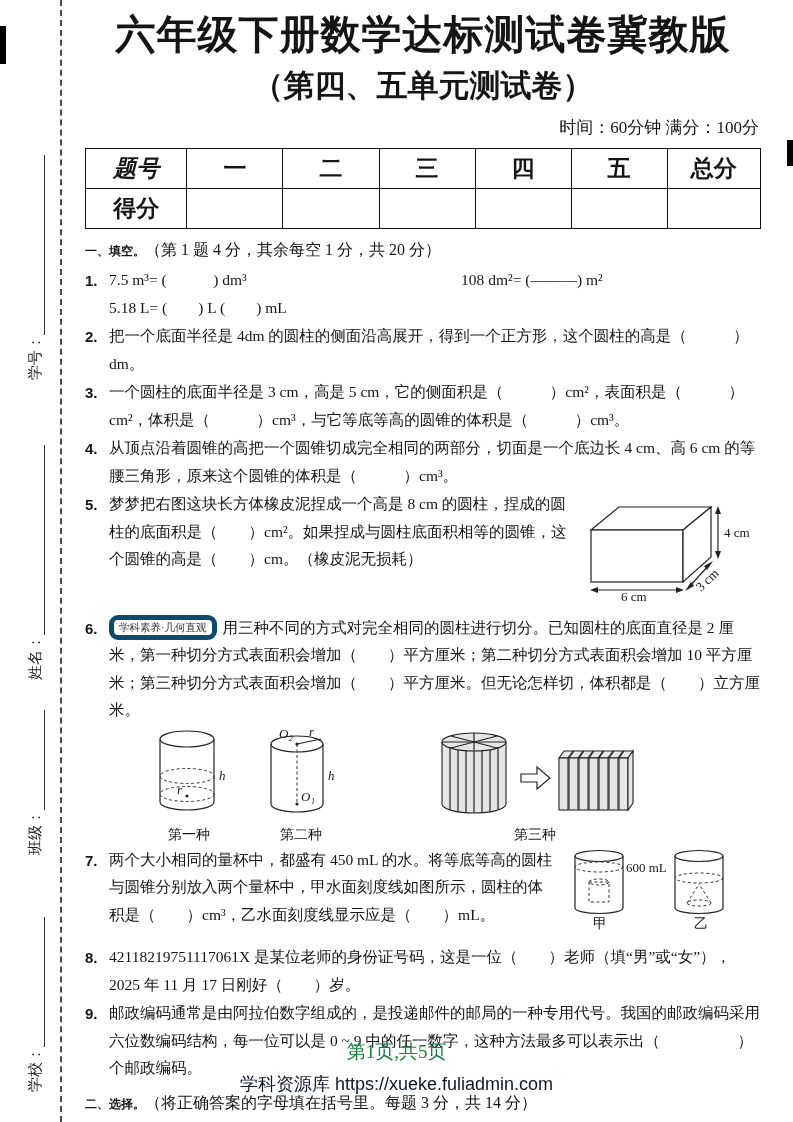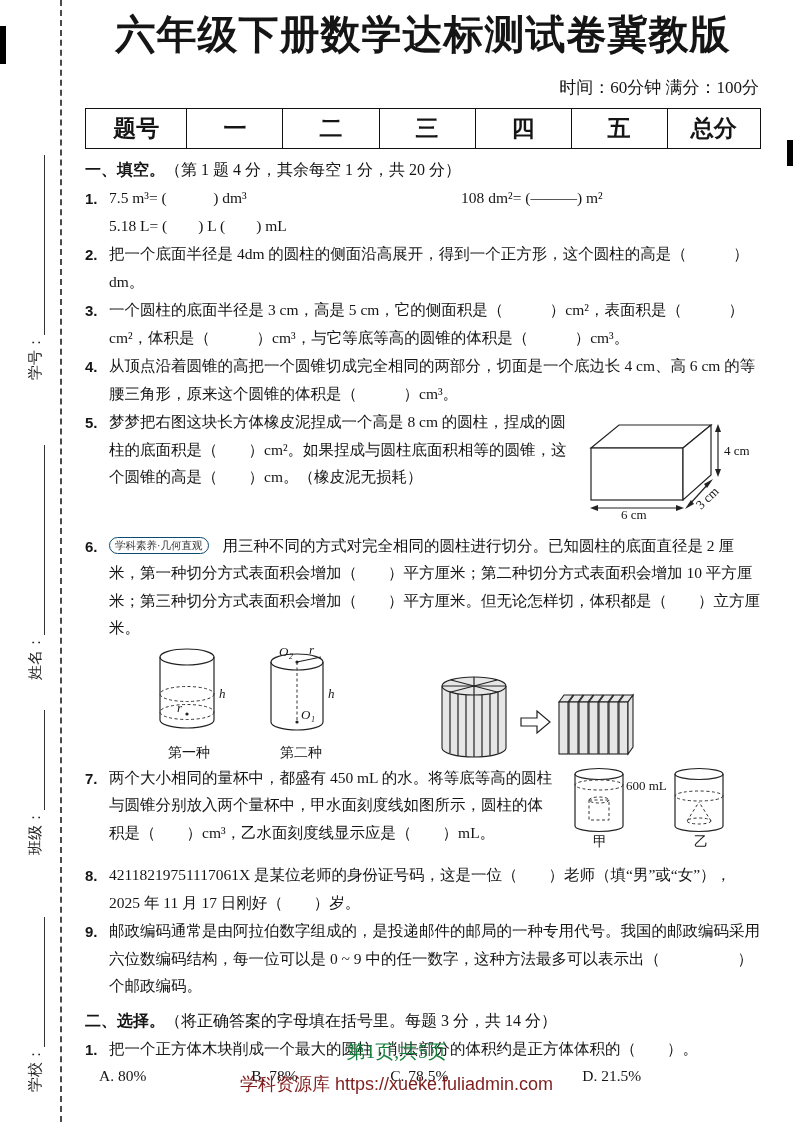--- a/index.html
+++ b/index.html
@@ -19,61 +19,61 @@
   }
   .seal-field { display: flex; align-items: flex-end; white-space: nowrap; }
   .seal-line { display: inline-block; height: 18px; border-bottom: 1.6px solid #333; }
   .scan-mark { position: absolute; background: #000; }
 
   .main { position: absolute; left: 85px; top: 0; width: 676px; }
 
   .title { margin-top: 12px; text-align: center; font-size: 40px; font-weight: bold;
     letter-spacing: 1px; line-height: 1.15; }
   .subtitle { margin-top: 7px; text-align: center; font-size: 31px; font-weight: bold; }
-  .meta { margin-top: 18px; text-align: right; font-size: 17px; padding-right: 2px; }
+  .meta { margin-top: 9px; text-align: right; font-size: 17px; padding-right: 2px; }
 
   table.score { margin-top: 9px; width: 100%; border-collapse: collapse; }
   table.score td { border: 1.8px solid #111; height: 40px; text-align: center;
     font-size: 23px; font-weight: bold; }
-  table.score td.c0 { width: 15%; }
+  table.score td.c0 { width: 15%; font-style: italic; }
   table.score td.cn { width: 14.2%; }
   table.score td.ct { width: 13.8%; }
 
   .sec-head { margin-top: 7px; font-size: 16px; line-height: 27px; }
-  .sec-head b { font-size: 16px; }
+  .sec-head b { font-size: 12px; }
   .q { display: flex; line-height: 27.5px; font-size: 15.5px; margin-top: 1px; }
   .qnum { flex: 0 0 24px; font-weight: bold; font-family: "Liberation Sans", sans-serif;
     font-size: 15px; padding-top: 1px; }
   .qtext { flex: 1; display: flow-root; }
   .q1grid { flex: 1; }
   .q1row { display: flex; }
   .q1row .l { width: 54%; }
   .q1row .r { width: 46%; }
 
-  .badge { display: inline-block; border: 1px solid #0c4a6e; border-radius: 9px;
+  .badge { display: inline-block; border: 5px solid #0c4a6e; border-radius: 9px;
     font-family: "Liberation Sans", sans-serif; font-size: 10.5px; line-height: 15px;
-    padding: 0 5px; color: #333; vertical-align: 2px; margin-right: 10px; }
+    padding: 0 5px; color: #333; vertical-align: 2px; margin-right: 2px; }
 
   .fig-right { float: right; margin: 2px 12px 2px 10px; }
   .figs-row { display: flex; align-items: flex-end; margin: 4px 0 2px 64px; gap: 26px; }
   .figcol { text-align: center; }
   .figcap { font-size: 14px; margin-top: 8px; text-align: center; }
 
   svg .s { stroke: #222; fill: none; stroke-width: 1.2; }
   svg .sf { stroke: #222; fill: #fff; stroke-width: 1.2; }
   svg .sg { stroke: #222; fill: #e6e6e6; stroke-width: 1.1; }
   svg .d { stroke: #333; fill: none; stroke-width: 1; stroke-dasharray: 3,2.5; }
   svg .ah { fill: #222; stroke: none; }
   svg text { fill: #151515; font-family: "Liberation Serif", serif; font-size: 13px; }
   svg text.it { font-style: italic; }
 
   .choices { display: grid; grid-template-columns: 23% 21% 29% 27%; font-size: 15.5px;
     line-height: 26px; padding-left: 14px; }
   .footer-site { position: absolute; left: 0; top: 1072px; width: 100%;
-    text-align: center; font-size: 18px; color: #7f1d1d;
+    text-align: center; font-size: 18px; color: #0f172a;
     font-family: "Liberation Sans", sans-serif; }
   .footer-page { position: absolute; left: 0; top: 1039px; width: 100%;
     text-align: center; font-size: 19px; color: #15803d; }
 </style>
 </head>
 <body>
 
 <div class="page">
 
   <div class="scan-mark" style="left:0;top:26px;width:6px;height:38px;"></div>
@@ -96,32 +96,42 @@
       <span class="seal-field" style="margin-left:65px;">
         <span>学号：</span>
         <span class="seal-line" style="width:180px;"></span>
       </span>
     </div>
   </div>
 
   <div class="main">
 
     <div class="title">六年级下册数学达标测试卷冀教版</div>
+    <div class="subtitle">（第四、五单元测试卷）</div>
     <div class="meta">时间：60分钟  满分：100分</div>
 
     <table class="score">
       <tbody>
           <tr>
         <td class="c0">题号</td>
         <td class="cn">一</td>
         <td class="cn">二</td>
         <td class="cn">三</td>
         <td class="cn">四</td>
         <td class="cn">五</td>
         <td class="ct">总分</td>
+      </tr>
+      <tr>
+        <td>得分</td>
+        <td></td>
+        <td></td>
+        <td></td>
+        <td></td>
+        <td></td>
+        <td></td>
       </tr>
     </tbody>
       </table>
 
     <div class="sec-head">
       <b>一、填空。</b><span>（第 1 题 4 分，其余每空 1 分，共 20 分）</span>
     </div>
 
     <div class="q">
       <span class="qnum">1.</span>
@@ -242,20 +252,21 @@
           <polygon class="sg" points="160,30 165,23 174,23 169,30"></polygon>
           <rect class="sg" x="160" y="30" width="9" height="52"></rect>
           <polygon class="sg" points="170,30 175,23 184,23 179,30"></polygon>
           <rect class="sg" x="170" y="30" width="9" height="52"></rect>
           <polygon class="sg" points="180,30 185,23 194,23 189,30"></polygon>
           <rect class="sg" x="180" y="30" width="9" height="52"></rect>
           <polygon class="sg" points="190,30 195,23 204,23 199,30"></polygon>
           <rect class="sg" x="190" y="30" width="9" height="52"></rect>
           <polygon class="sg" points="199,30 204,23 204,75 199,82"></polygon>
         </svg>
+        <div class="figcap">第三种</div>
       </div>
     </div>
 
     <div class="q">
       <span class="qnum">7.</span>
       <div class="qtext">
         <span class="fig-right">
           <svg width="182" height="84" viewBox="0 0 182 84">
             <ellipse class="sf" cx="32" cy="8" rx="24" ry="5.5"></ellipse>
             <line class="s" x1="8" y1="8" x2="8" y2="60"></line>

